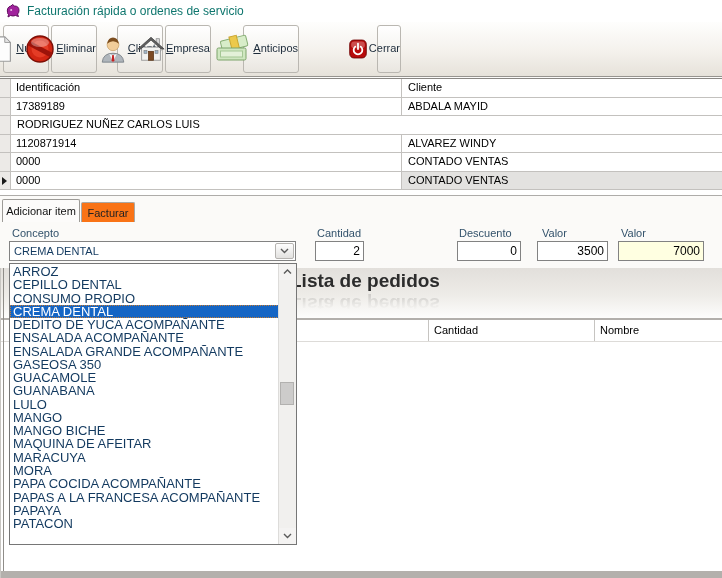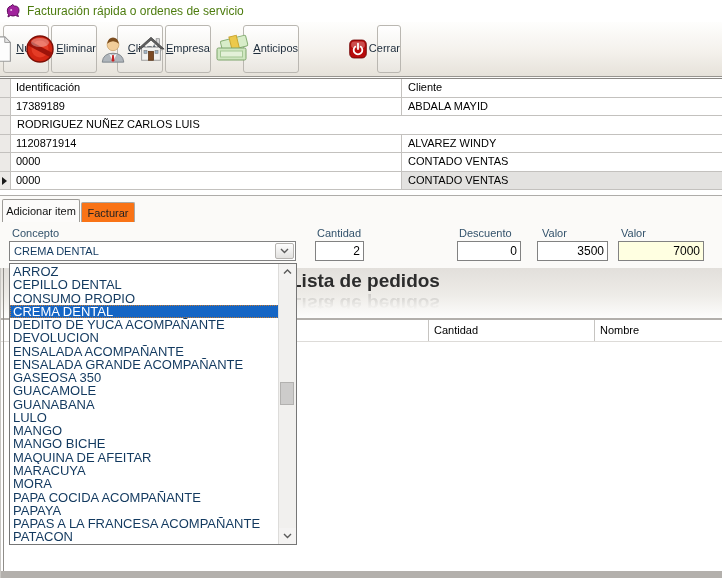--- a/index.html
+++ b/index.html
@@ -3,21 +3,21 @@
 <meta charset="utf-8">
 <style>
   html,body{margin:0;padding:0;}
   body{font-family:"Liberation Sans",sans-serif;background:#d4d0c8;}
   .window{position:relative;width:722px;height:578px;background:#fbfaf8;overflow:hidden;
           font-family:"Liberation Sans",sans-serif;}
 
   
   .titlebar{position:absolute;left:0;top:0;width:722px;height:22px;background:#ffffff;}
   .titlebar .appicon{position:absolute;left:5px;top:3px;width:16px;height:16px;}
-  .titlebar .title{position:absolute;left:27px;top:4px;font-size:12px;color:#4d7c0f;}
+  .titlebar .title{position:absolute;left:27px;top:4px;font-size:12px;color:#0f766e;}
 
   
   .toolbar{position:absolute;left:0;top:22px;width:722px;height:54px;
            background:linear-gradient(180deg,#fefefd 0%,#f4f1ec 55%,#e6e2da 100%);
            border-bottom:1px solid #96948f;}
   .tbtn{position:absolute;top:3px;height:48px;box-sizing:border-box;border:1px solid #bab7b1;
         border-radius:3px;background:linear-gradient(180deg,#ffffff 0%,#f4f2ee 60%,#e9e6e0 100%);
         display:flex;flex-direction:row;align-items:center;justify-content:flex-end;
         padding-bottom:1px;cursor:default;}
   .tbtn .ticon{flex:1;display:flex;align-items:center;justify-content:center;width:100%;}
@@ -264,21 +264,20 @@
         <div class="pitem">ARROZ</div>
 
         <div class="pitem">CEPILLO DENTAL</div>
 
         <div class="pitem">CONSUMO PROPIO</div>
 
         <div class="pitem selected">CREMA DENTAL</div>
 
         <div class="pitem">DEDITO DE YUCA ACOMPAÑANTE</div>
 
-        <div class="pitem">DEVOLUCION</div>
 
         <div class="pitem">ENSALADA ACOMPAÑANTE</div>
 
         <div class="pitem">ENSALADA GRANDE ACOMPAÑANTE</div>
 
         <div class="pitem">GASEOSA 350</div>
 
         <div class="pitem">GUACAMOLE</div>
 
         <div class="pitem">GUANABANA</div>
@@ -290,23 +289,23 @@
         <div class="pitem">MANGO BICHE</div>
 
         <div class="pitem">MAQUINA DE AFEITAR</div>
 
         <div class="pitem">MARACUYA</div>
 
         <div class="pitem">MORA</div>
 
         <div class="pitem">PAPA COCIDA ACOMPAÑANTE</div>
 
+        <div class="pitem">PAPAS A LA FRANCESA ACOMPAÑANTE</div>
+
         <div class="pitem">PAPAYA</div>
-
-        <div class="pitem">PAPAS A LA FRANCESA ACOMPAÑANTE</div>
 
         <div class="pitem">PATACON</div>
       </div>
     <div class="vscroll">
       <div class="sbtn up">
         <svg width="9" height="6" viewBox="0 0 9 6">
           <path d="M1 4.5 L4.5 1 L8 4.5" fill="none" stroke="#5a5a5a" stroke-width="1.4"></path>
         </svg>
       </div>
       <div class="sthumb"></div>

